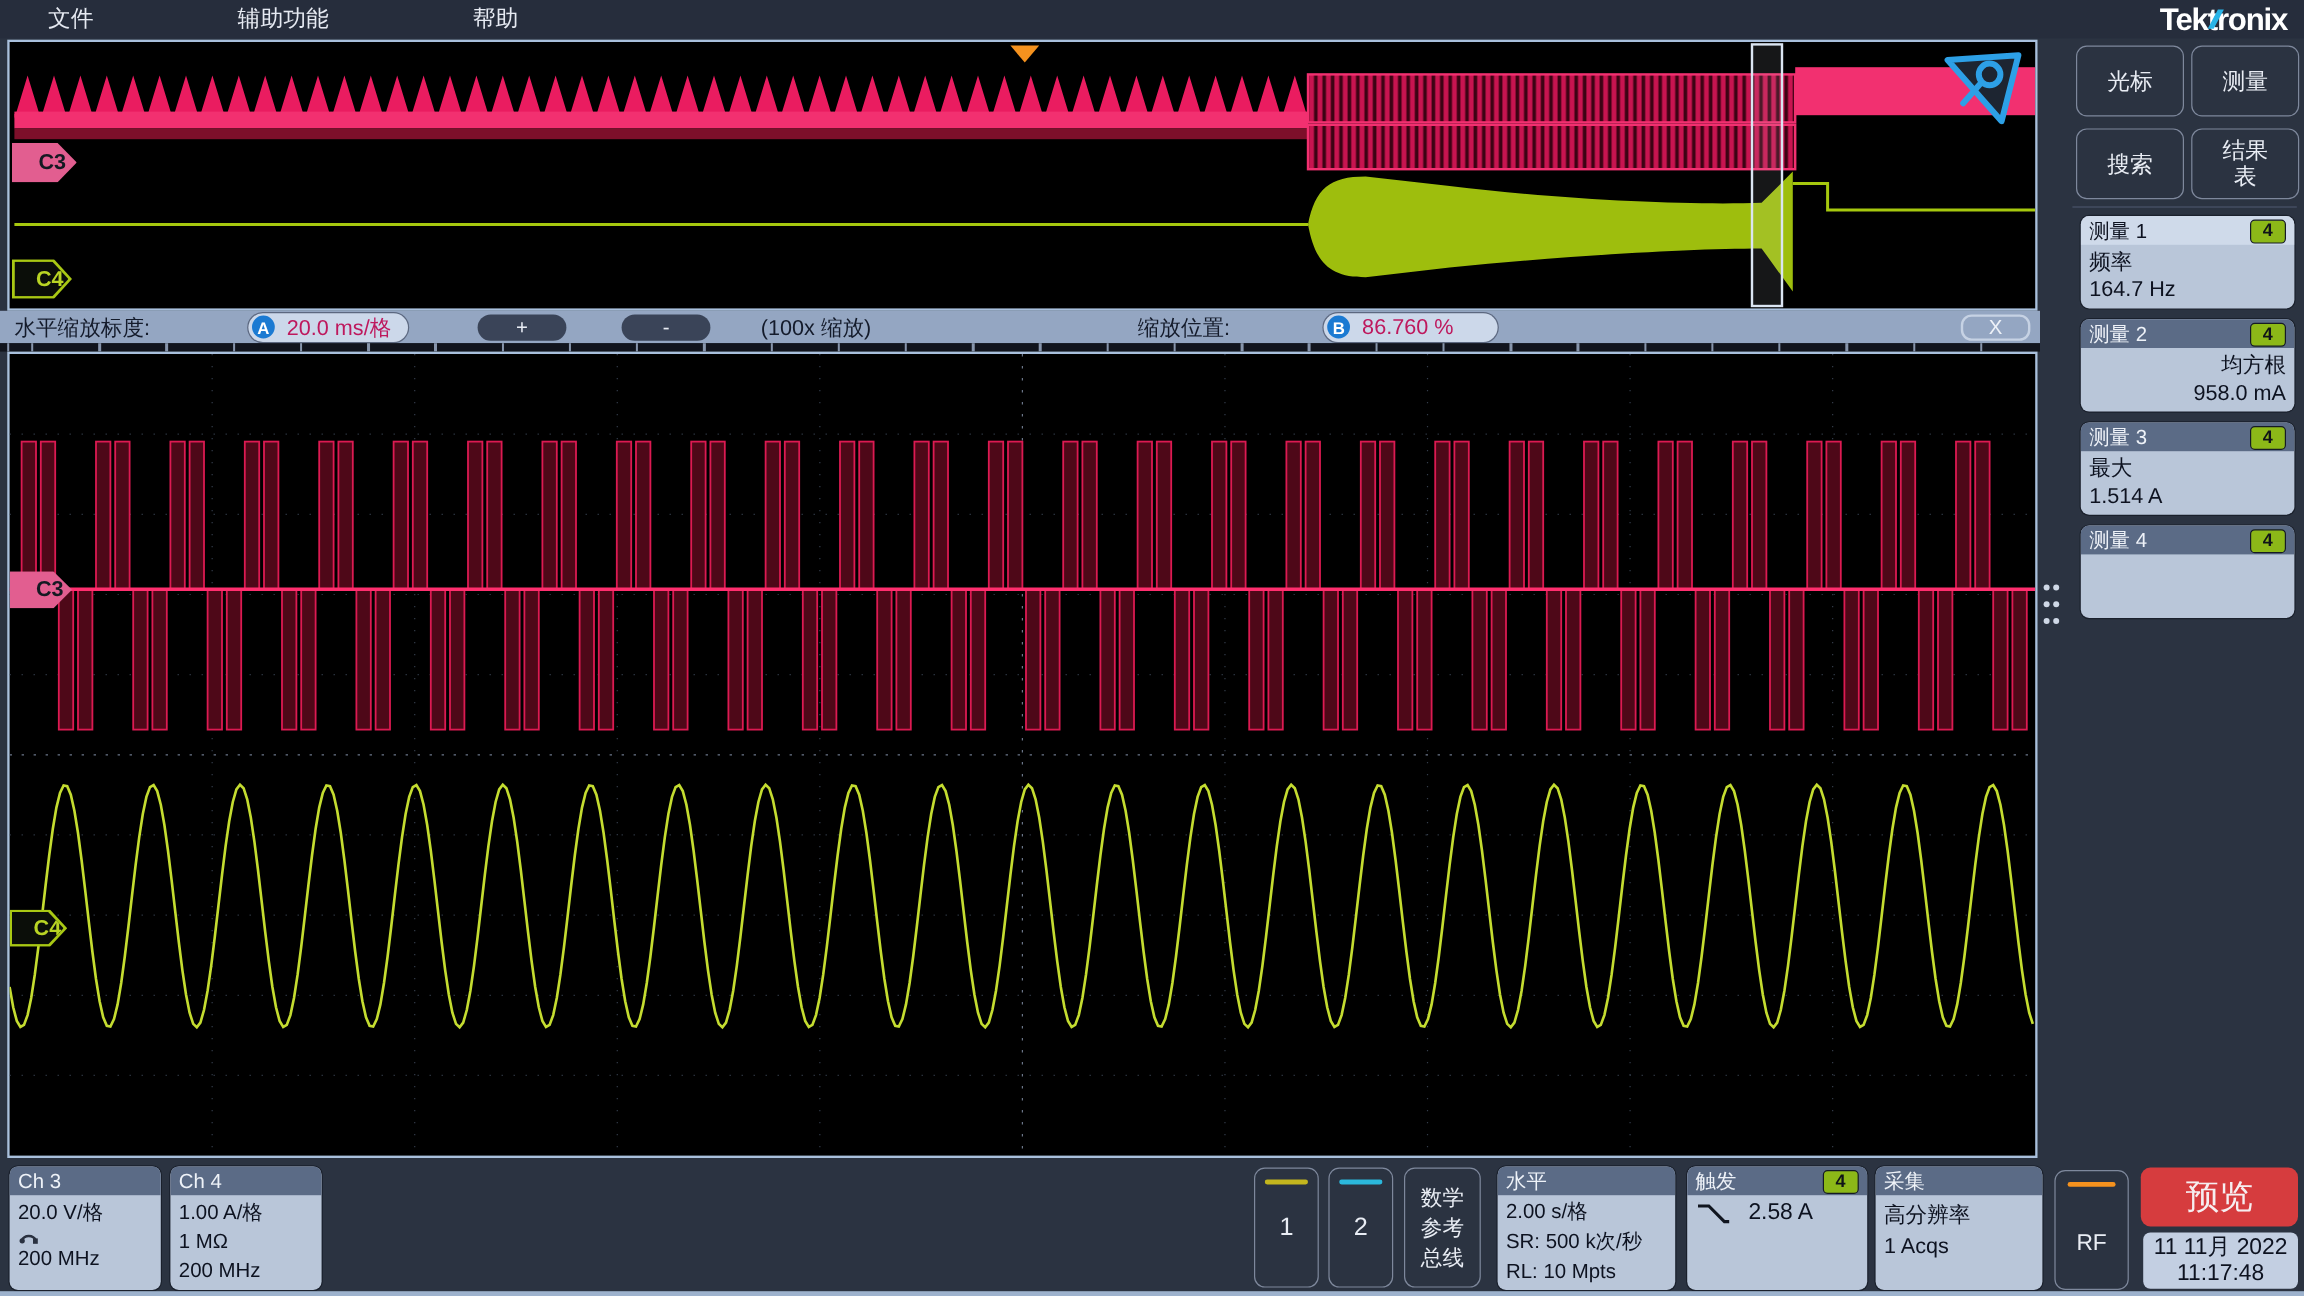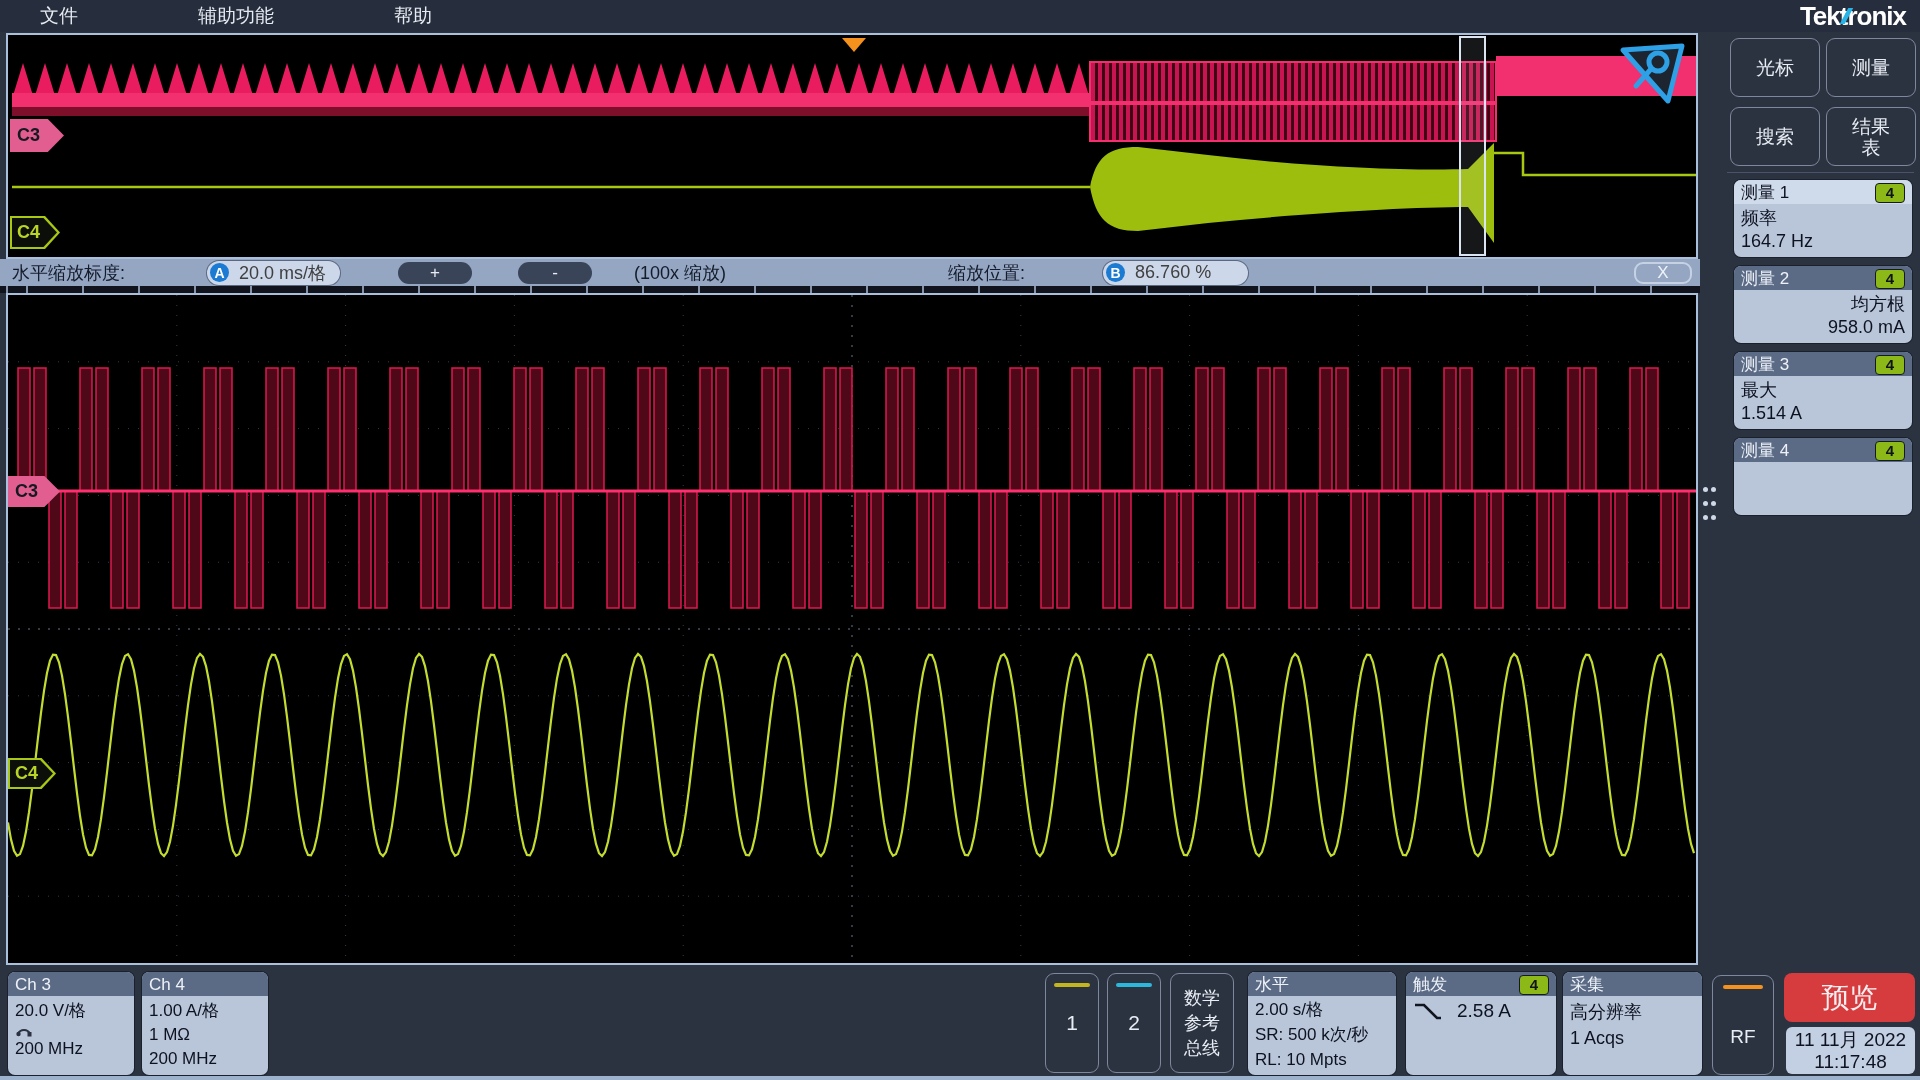--- a/index.html
+++ b/index.html
@@ -15,38 +15,38 @@
   #logo .kslash{position:absolute;left:44px;top:7px;width:5px;height:16px;background:#29b4e8;transform:skewX(-28deg);}
 
   
   .plotframe{background:#000;border:2px solid #a9c0dd;box-sizing:border-box;}
   #overview{left:6px;top:33px;width:1692px;height:226px;}
   #mainplot{left:6px;top:293px;width:1692px;height:672px;}
   svg{display:block;}
 
   
   .tag{position:absolute;font-size:18px;font-weight:bold;display:flex;align-items:center;
-       padding-left:7px;box-sizing:border-box;
+       padding-left:22px;box-sizing:border-box;
        clip-path:polygon(0 0,70% 0,100% 50%,70% 100%,0 100%);}
   .tag-c3{background:#e25e90;color:#141922;}
   .tag-c4-outer{background:#a9c814;clip-path:polygon(0 0,70% 0,100% 50%,70% 100%,0 100%);}
   .tag-c4-inner{position:absolute;left:2px;top:2px;right:3px;bottom:2px;background:#0b0e09;color:#b9d424;
-       font-size:18px;font-weight:bold;display:flex;align-items:center;padding-left:5px;
+       font-size:18px;font-weight:bold;display:flex;align-items:center;padding-left:18px;
        clip-path:polygon(0 0,70% 0,100% 50%,70% 100%,0 100%);}
 
   
   #zoombar{left:0;top:259px;width:1700px;height:27px;background:#94a6c2;display:flex;align-items:center;}
   #tickstrip{left:0;top:286px;width:1700px;height:7px;background:#11141d;
     background-image:repeating-linear-gradient(90deg,#8795ac 0 2px,transparent 2px 56px);background-position:26px 0;}
   .zlabel{color:#141b2b;font-size:18px;}
   .zpill{height:24px;background:#ccd8ea;border-radius:13px;display:flex;align-items:center;
          padding:0 14px 0 3px;box-shadow:0 0 0 1px #5c6880;}
   .zknob{width:19px;height:19px;border-radius:50%;background:#1b7ad2;color:#fff;font-size:14px;font-weight:bold;
          display:flex;align-items:center;justify-content:center;margin-right:10px;}
-  .zval{color:#404040;font-size:18px;white-space:nowrap;}
+  .zval{color:#be185d;font-size:18px;white-space:nowrap;}
   .zbtn{width:74px;height:22px;background:#3a4458;border-radius:11px;color:#e8ecf4;font-size:17px;
         display:flex;align-items:center;justify-content:center;}
   #zoom-x{width:58px;height:22px;border:2px solid #c6d2e4;border-radius:9px;color:#eef2f8;font-size:17px;
         display:flex;align-items:center;justify-content:center;box-sizing:border-box;}
 
   
   .sbtn{position:absolute;width:88px;height:57px;border:1px solid #7e889c;border-radius:9px;
         color:#e9edf4;font-size:19px;display:flex;align-items:center;justify-content:center;text-align:center;}
   .sbtn .wrap2{width:44px;word-break:break-all;line-height:21px;}
   #sb-divider{left:1727px;top:172px;width:187px;height:1px;background:#49536a;}

